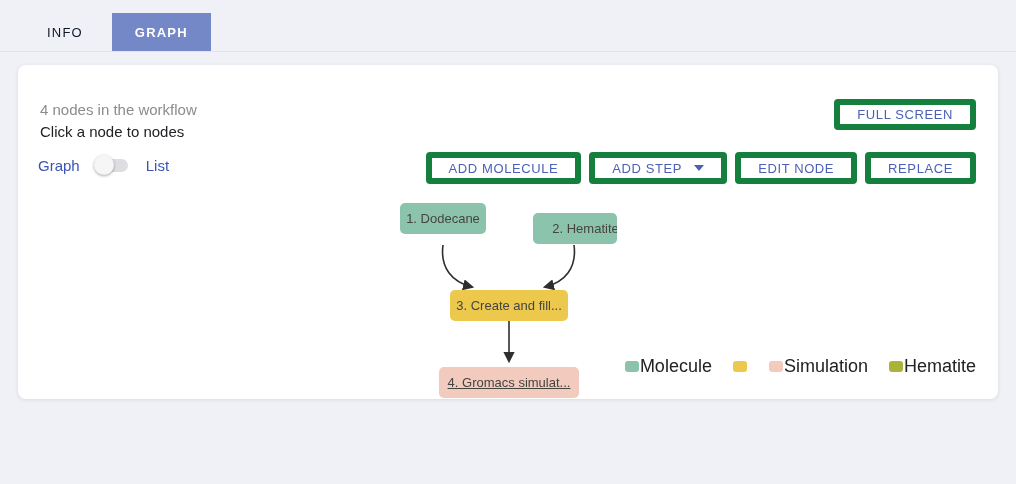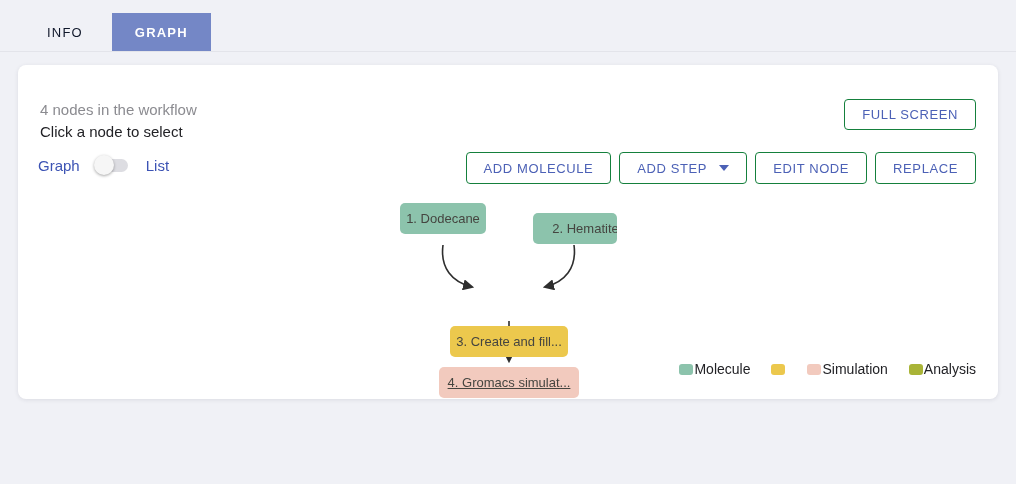--- a/index.html
+++ b/index.html
@@ -71,21 +71,21 @@
     background:#f6f6f6;
     box-shadow:0 1px 3px rgba(0,0,0,0.35);
   }
   
   .btn-row { position:absolute; right:22px; display:flex; gap:8px; }
   .btn-row.row1 { top:34px; }
   .btn-row.row2 { top:87px; }
   .btn {
     height:31px;
     background:#fff;
-    border:1px solid #15803d;
+    border:6px solid #15803d;
     border-radius:4px;
     color:#4c61b6;
     font-size:13px;
     letter-spacing:0.6px;
     display:flex; align-items:center; justify-content:center;
     padding:0 17px;
     cursor:pointer;
     font-family:"Liberation Sans", sans-serif;
   }
   .row2 .btn { height:32px; }
@@ -102,46 +102,46 @@
     position:absolute;
     border-radius:5px;
     display:flex; align-items:center; justify-content:center;
     font-size:13px; color:#454540;
     white-space:nowrap;
     cursor:pointer;
     overflow:hidden;
   }
   .node1 { left:382px; top:138px; width:86px;  height:31px; }
   .node2 { left:515px; top:148px; width:84px;  height:31px; }
-  .node3 { left:432px; top:225px; width:118px; height:31px;margin-top:36px; }
+  .node3 { left:432px; top:225px; width:118px; height:31px; }
   .node4 { left:421px; top:302px; width:140px; height:31px; }
   
   .legend {
     position:absolute; right:22px; bottom:22px;
     display:flex; align-items:center; gap:21px;
   }
   .legend-item { display:flex; align-items:center; }
   .legend-swatch {
     width:14px; height:11px; border-radius:3px;
     margin-right:1px;
   }
-  .legend-label { font-size:14px; color:#222226; }
+  .legend-label { font-size:18px; color:#222226; }
 </style>
 </head>
 <body>
 
 <div class="tabbar">
   <div class="tab inactive">INFO</div>
   <div class="tab active">GRAPH</div>
 </div>
 
 <div class="card">
 
   <div class="count-text">4 nodes in the workflow</div>
-  <div class="hint-text">Click a node to select</div>
+  <div class="hint-text">Click a node to nodes</div>
 
   <div class="toggle-row">
     <span class="toggle-label">Graph</span>
     <span class="switch">
       <span class="track"></span>
       <span class="knob"></span>
     </span>
     <span class="toggle-label">List</span>
   </div>
 
@@ -184,17 +184,17 @@
     </div>
     <div class="legend-item">
       <span class="legend-swatch" style="background-color: rgb(236, 200, 77);"></span>
     </div>
     <div class="legend-item">
       <span class="legend-swatch" style="background-color: rgb(242, 202, 190);"></span>
       <span class="legend-label">Simulation</span>
     </div>
     <div class="legend-item">
       <span class="legend-swatch" style="background-color: rgb(169, 180, 55);"></span>
-      <span class="legend-label">Analysis</span>
+      <span class="legend-label">Hematite</span>
     </div>
   </div>
 
 </div>
 
 </body></html>

